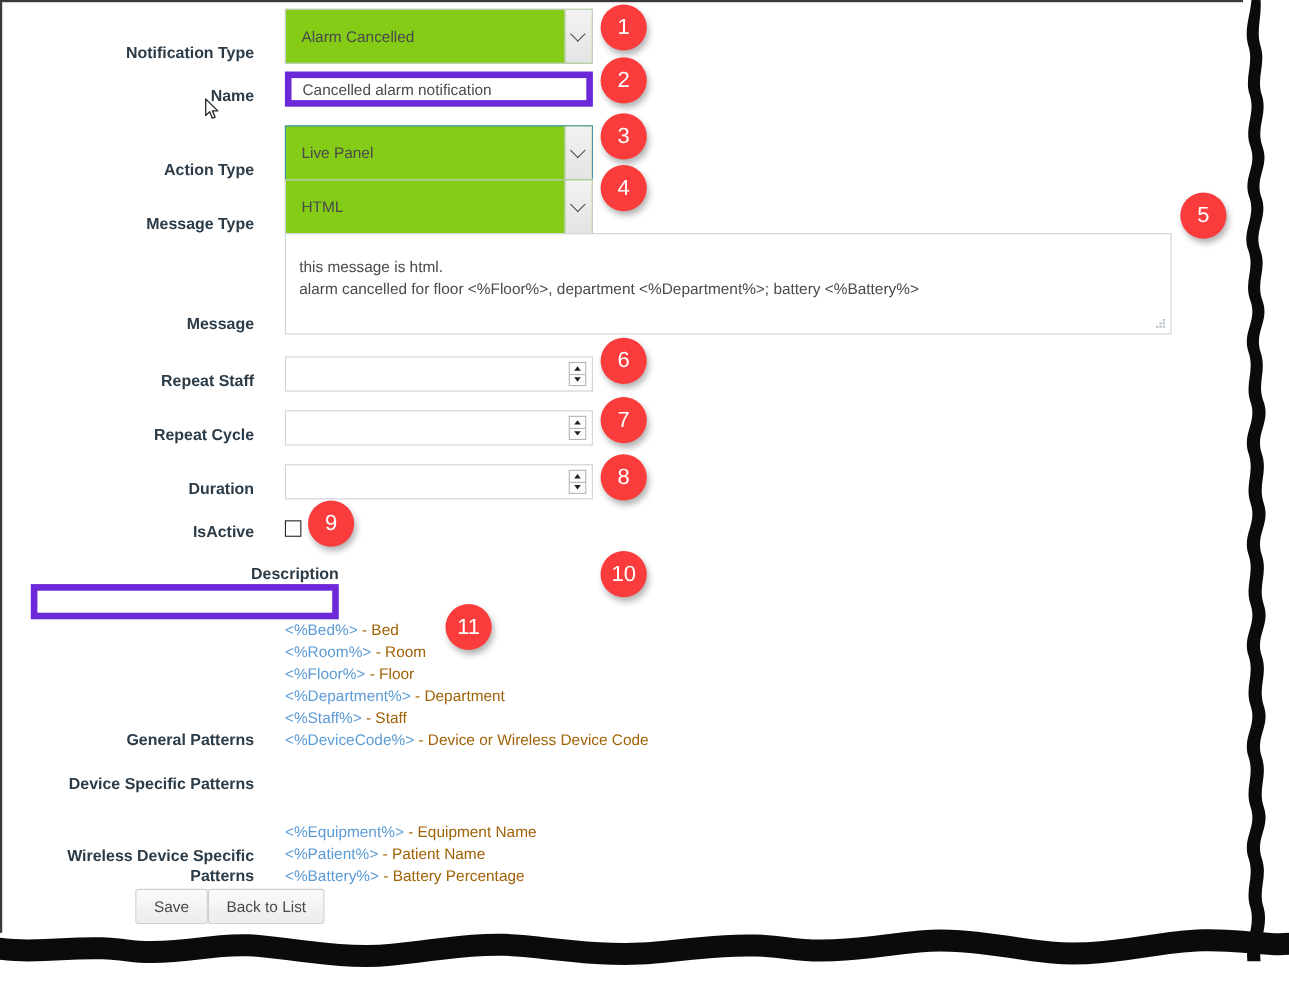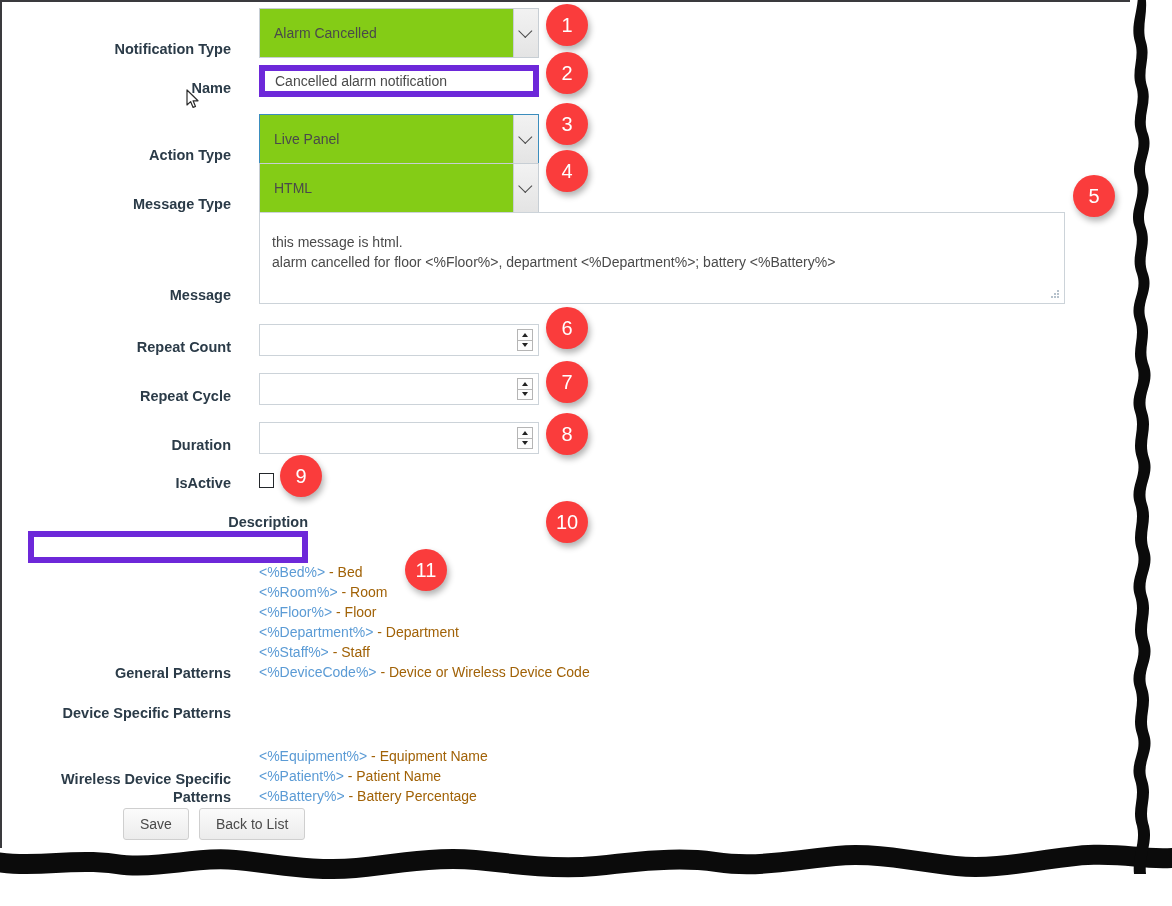--- a/index.html
+++ b/index.html
@@ -211,21 +211,21 @@
     margin-top: 2px;
   }
 
   
   .plist { font-size: 14px; line-height: 20px; }
   .pline { white-space: nowrap; margin-bottom: 0px; height: 20px; }
   .ptok { color: #5b9bd5; }
   .pdesc { color: #a16207; }
 
   
-  .btnrow { position: absolute; left: 123px; top: 808px; display: flex; gap: 10px; }
+  .btnrow { position: absolute; left: 123px; top: 808px; display: flex; }
   .btn {
     font-family: "Liberation Sans", sans-serif;
     font-size: 14px;
     color: #4a4a4a;
     background: linear-gradient(to bottom, #fbfbfb, #ececec);
     border: 1px solid #cfcfcf;
     border-radius: 3px;
     padding: 7px 16px;
     cursor: pointer;
     line-height: 16px;
@@ -319,21 +319,21 @@
           <rect x="4" y="4" width="2" height="2" fill="#b6c2cc"></rect>
           <rect x="7" y="4" width="2" height="2" fill="#b6c2cc"></rect>
           <rect x="1" y="7" width="2" height="2" fill="#b6c2cc"></rect>
           <rect x="4" y="7" width="2" height="2" fill="#b6c2cc"></rect>
           <rect x="7" y="7" width="2" height="2" fill="#b6c2cc"></rect>
         </svg>
       </div>
     </div>
 
     <div class="row" style="left:0; top:324px;">
-      <div class="lbl">Repeat Count</div>
+      <div class="lbl">Repeat Staff</div>
       <div class="ctl">
         <div class="spin-wrap">
           <div class="spin-btns">
             <div class="spin-half top">
                 <span class="tri-up"></span>
               </div>
             <div class="spin-half">
                 <span class="tri-down"></span>
               </div>
           </div>

